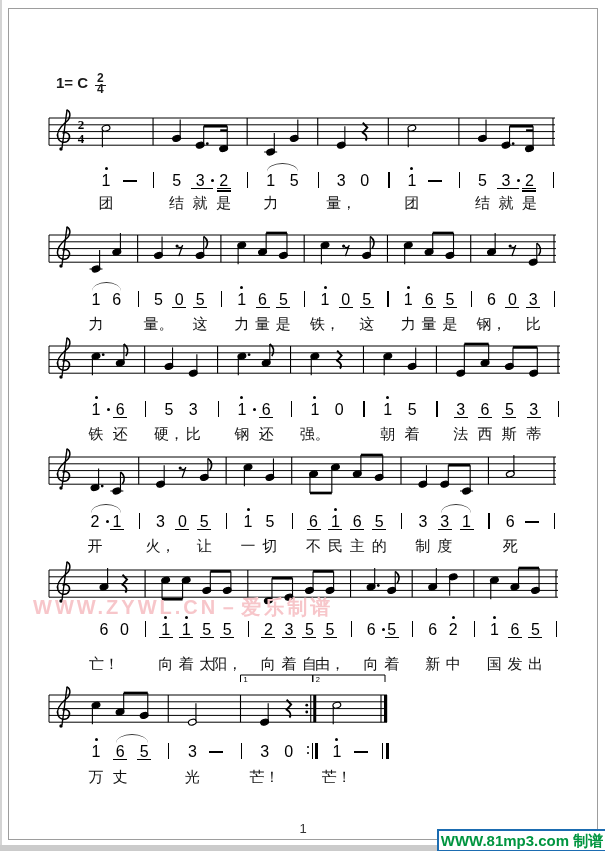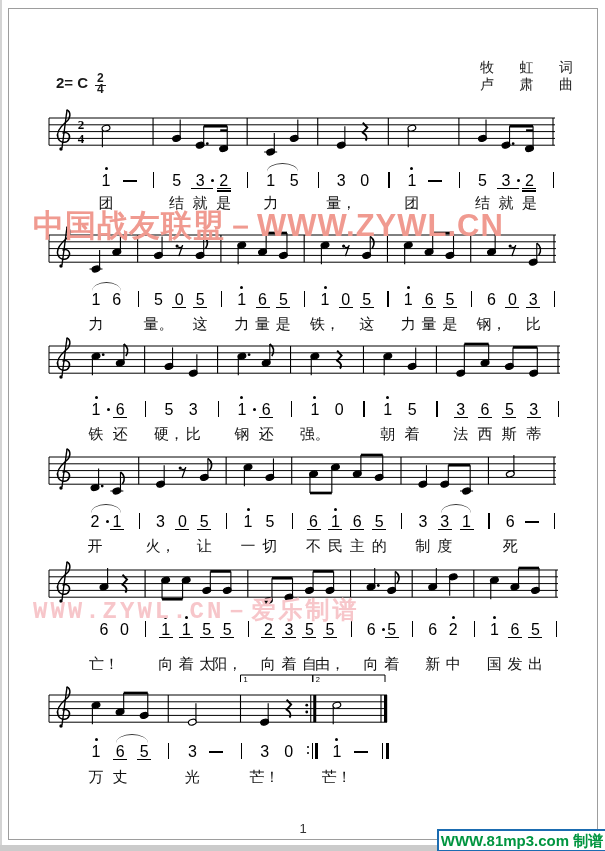--- a/index.html
+++ b/index.html
@@ -11,21 +11,21 @@
   .title{position:absolute;left:0;right:0;top:30px;text-align:center;font-size:21px;letter-spacing:5px;
     color:#161616;font-family:"Liberation Serif","DejaVu Serif",serif;}
   .credits{position:absolute;right:24px;top:50px;text-align:right;font-size:14px;line-height:17px;
     color:#222;font-family:"Liberation Serif","DejaVu Serif",serif;letter-spacing:11px;margin-right:-11px;}
   .keysig{position:absolute;left:47px;top:64px;font-size:15px;color:#1a1a1a;font-weight:bold;}
   .keysig .frac{display:inline-block;vertical-align:middle;text-align:center;font-size:12px;line-height:11px;
     margin-left:7px;font-weight:bold;}
   .keysig .frac .num{border-bottom:1px solid #1a1a1a;padding:0 2px;}
   .wm{position:absolute;left:24px;white-space:nowrap;font-weight:bold;pointer-events:none;z-index:5;}
   .wm1{top:196px;font-size:31px;letter-spacing:1px;}
-  .wm2{top:585px;font-size:24px;letter-spacing:3px;font-family:Liberation Mono, monospace;}
+  .wm2{top:585px;font-size:20px;letter-spacing:3px;}
   .pagenum{position:absolute;left:0;right:0;top:812px;text-align:center;font-size:13px;color:#333;}
   .footer{position:absolute;left:428px;top:820px;width:166px;height:19px;background:#fff;
     border:2px solid #1b6cb1;text-align:center;font-size:15px;line-height:19px;font-weight:bold;z-index:9;}
   .system,.jrow,.lrow{position:absolute;left:0;width:588px;}
   .staff-svg{position:absolute;left:0;overflow:visible;}
   .jrow{height:20px;font-size:16px;color:#000;}
   .jt{position:absolute;top:0;width:20px;height:19px;text-align:center;line-height:19px;}
   .jd{display:inline-block;}
   .odot{position:absolute;left:50%;margin-left:-1.5px;top:-4px;width:3px;height:3px;border-radius:50%;background:#000;}
   .ul{position:absolute;height:1.3px;background:#000;}
@@ -39,28 +39,23 @@
   .lrow{height:20px;}
   .lyr{position:absolute;top:0;width:40px;text-align:center;font-size:15px;color:#111;white-space:nowrap;
     font-family:"Liberation Serif","DejaVu Serif",serif;}
 </style>
 </head>
 <body>
 
 <div class="stage">
   <div class="strip-left"></div>
   <div class="page">
-    <div class="credits">
-      <div>牧 虹 词</div>
-      <div>卢 肃 曲</div>
+    <div class="keysig">
+      <span>1= C</span><span class="frac"><span class="num">2</span><br><span>4</span></span>
     </div>
-    <div class="keysig">
-      <span>2= C</span><span class="frac"><span class="num">2</span><br><span>4</span></span>
-    </div>
-    <div class="wm wm1" style="color: rgb(240, 154, 144);">中国战友联盟－WWW.ZYWL.CN</div>
     <div class="wm wm2" style="color: rgb(247, 198, 202);">WWW.ZYWL.CN－爱乐制谱</div>
     <div class="pagenum">1</div>
     <div class="footer" style="color: rgb(0, 149, 64); border-color: rgb(27, 108, 177);">WWW.81mp3.com 制谱</div>
   <svg class="staff-svg" width="588" height="80" style="top: 85px;">
         <line x1="40" y1="24" x2="546" y2="24" stroke="#000" stroke-width="1"></line>
         <line x1="40" y1="30.8" x2="546" y2="30.8" stroke="#000" stroke-width="1"></line>
         <line x1="40" y1="37.6" x2="546" y2="37.6" stroke="#000" stroke-width="1"></line>
         <line x1="40" y1="44.4" x2="546" y2="44.4" stroke="#000" stroke-width="1"></line>
         <line x1="40" y1="51.2" x2="546" y2="51.2" stroke="#000" stroke-width="1"></line>
         <line x1="40" y1="24" x2="40" y2="51.2" stroke="#000" stroke-width="1"></line>

